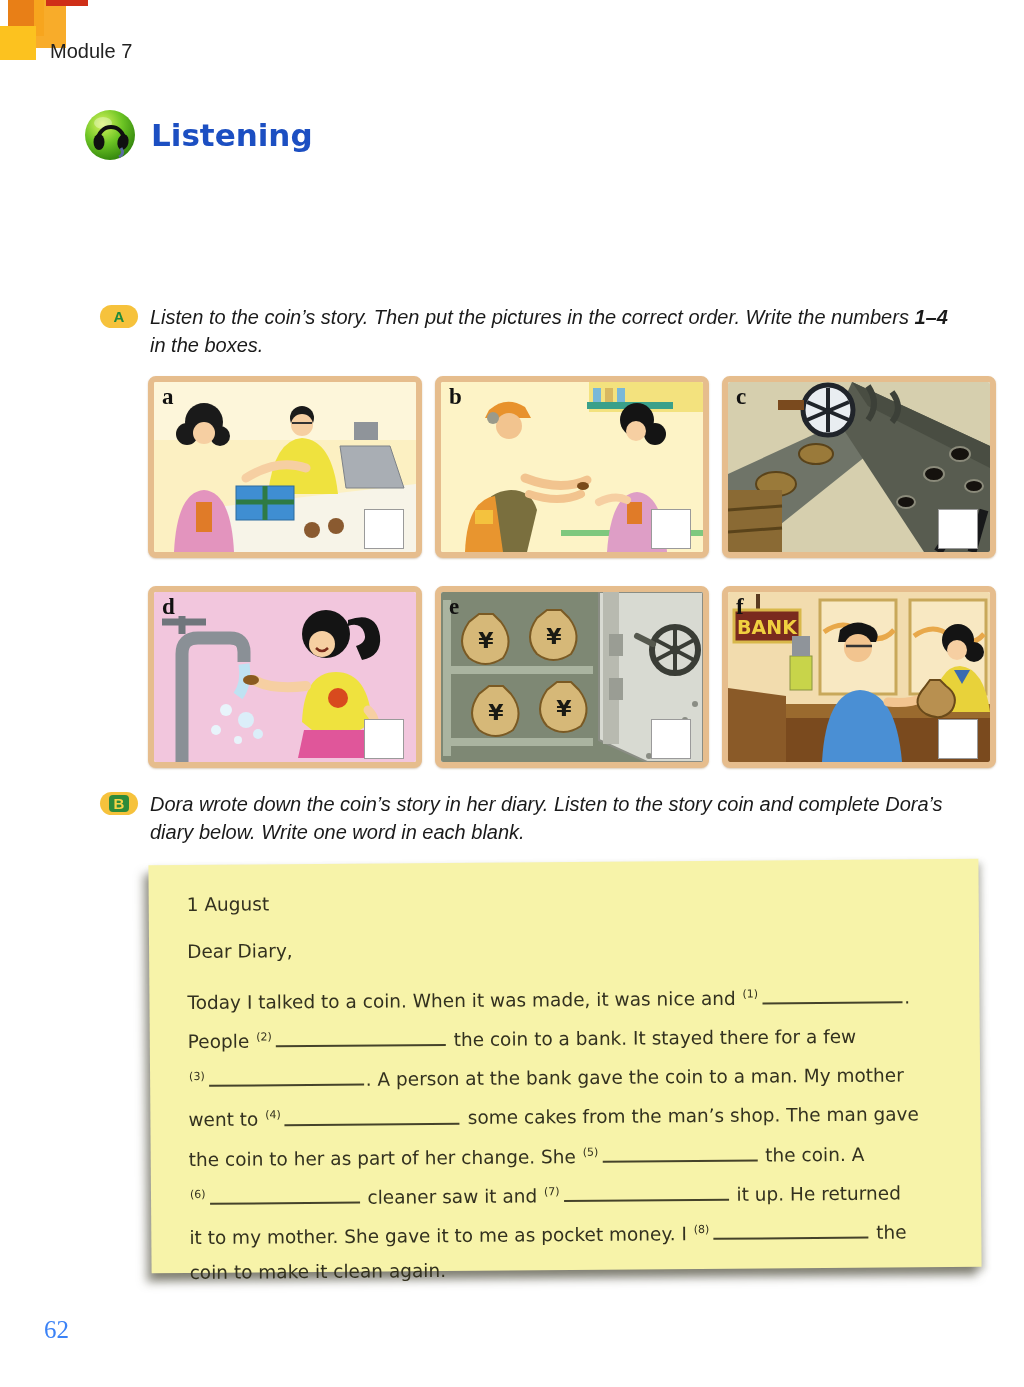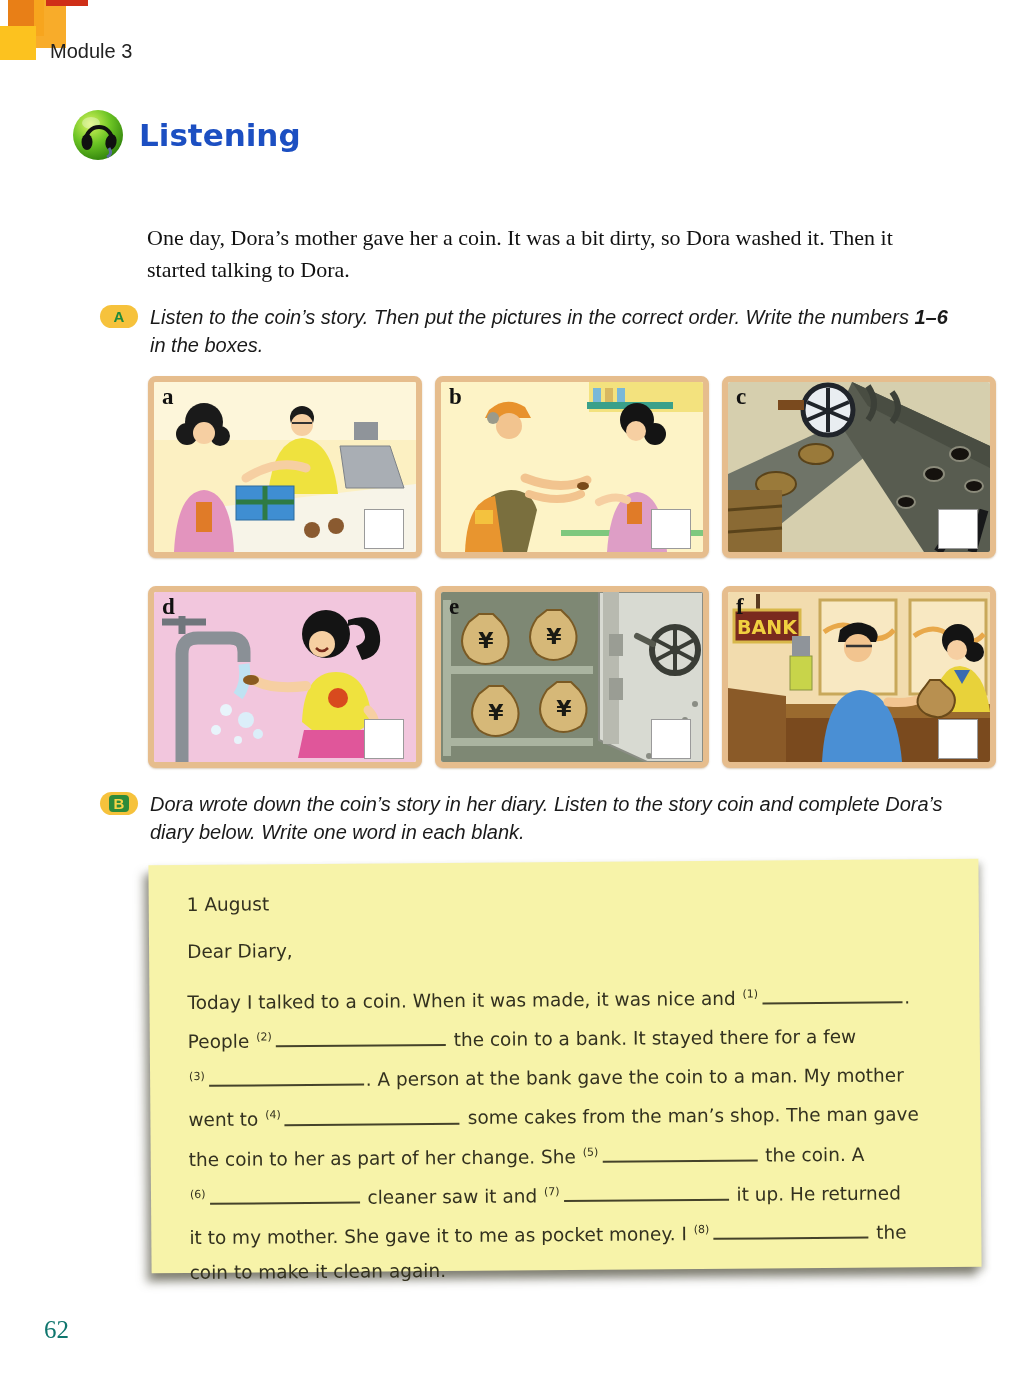--- a/index.html
+++ b/index.html
@@ -9,21 +9,21 @@
   
   .deco{position:absolute;}
   .deco-red{left:46px;top:0;width:42px;height:6px;background:#cf2f18;}
   .deco-o1{left:8px;top:0;width:36px;height:36px;background:#e87f17;}
   .deco-o2{left:34px;top:0;width:32px;height:48px;background:#f8a81f;opacity:.95;}
   .deco-y1{left:0;top:26px;width:36px;height:34px;background:#fcc21f;}
 
   .module-label{position:absolute;left:50px;top:40px;font-family:"Liberation Sans",sans-serif;
                 font-size:20px;color:#222;}
 
-  .listening-header{position:absolute;left:71px;top:108px;display:flex;align-items:center;gap:14px;text-align:right;}
+  .listening-header{position:absolute;left:83px;top:108px;display:flex;align-items:center;gap:14px;text-align:right;}
   .listening-icon{width:54px;height:54px;flex:0 0 auto;}
   .listening-title{font-family:"DejaVu Sans",sans-serif;font-weight:bold;font-size:31px;color:#1c4fc2;}
 
   .lesson-title{position:absolute;left:147px;top:181px;font-family:"DejaVu Sans",sans-serif;
                 font-weight:bold;font-size:25px;color:#0e9468;}
 
   .intro{position:absolute;left:147px;top:222px;width:780px;font-size:22px;line-height:1.45;color:#111;}
 
   .task{position:absolute;left:100px;display:flex;align-items:flex-start;gap:12px;width:860px;}
   .task-a{top:303px;}
@@ -52,58 +52,57 @@
          transform:rotate(-0.45deg);box-shadow:-5px 9px 10px rgba(70,68,50,.55),3px 4px 7px rgba(70,68,50,.3);
          padding:22px 30px 0 38px;box-sizing:border-box;
          font-family:"DejaVu Sans",sans-serif;font-size:18.5px;color:#33311f;}
   .diary-line{line-height:35px;min-height:35px;white-space:nowrap;}
   .diary-date,.diary-salutation{margin-bottom:12px;}
   .sup{font-size:11px;vertical-align:super;margin:0 2px 0 1px;}
   .blank{display:inline-block;border-bottom:2px solid #45422a;height:14px;margin:0 2px;
          vertical-align:baseline;}
   .task-bold{font-weight:bold;font-style:italic;}
 
-  .page-number{position:absolute;left:44px;top:1316px;font-size:25px;color:#0f766e;}
+  .page-number{position:absolute;left:44px;top:1316px;font-size:25px;color:#3b82f6;}
 </style>
 </head>
 <body>
 
 <div class="page">
 
   <div class="deco deco-o1"></div>
   <div class="deco deco-o2"></div>
   <div class="deco deco-y1"></div>
   <div class="deco deco-red"></div>
 
-  <div class="module-label">Module 3</div>
+  <div class="module-label">Module 7</div>
 
   <div class="listening-header">
     <svg class="listening-icon" viewBox="0 0 54 54">
       <defs>
         <radialGradient id="gicon" cx="35%" cy="28%" r="80%">
           <stop offset="0" stop-color="#d8f45e"></stop>
           <stop offset="0.5" stop-color="#6cc424"></stop>
           <stop offset="1" stop-color="#2b7d0a"></stop>
         </radialGradient>
       </defs>
       <circle cx="27" cy="27" r="25" fill="url(#gicon)"></circle>
       <ellipse cx="20" cy="15" rx="9" ry="6" fill="#ffffff" opacity="0.35"></ellipse>
       <path d="M15 32 a13 13 0 0 1 26 0" stroke="#101010" stroke-width="4" fill="none"></path>
       <ellipse cx="16" cy="34" rx="5.5" ry="8" fill="#101010"></ellipse>
       <ellipse cx="40" cy="34" rx="5.5" ry="8" fill="#101010" transform="rotate(12 40 34)"></ellipse>
       <path d="M38 40 q4 6 -2 9" stroke="#5a6aa0" stroke-width="3" fill="none"></path>
     </svg>
     <div class="listening-title">Listening</div>
   </div>
 
-  <div class="intro">One day, Dora’s mother gave her a coin. It was a bit dirty, so Dora washed it. Then it started talking to Dora.</div>
 
   <div class="task task-a">
     <span class="badge badge-a">A</span>
-    <div class="task-text" id="task-a-text">Listen to the coin’s story. Then put the pictures in the correct order. Write the numbers <span class="task-bold">1–6</span> in the boxes.</div>
+    <div class="task-text" id="task-a-text">Listen to the coin’s story. Then put the pictures in the correct order. Write the numbers <span class="task-bold">1–4</span> in the boxes.</div>
   </div>
 
   <div class="grid">
 
     <figure class="pic">
       <div class="pic-label">a</div>
       <svg viewBox="0 0 262 170">
         <rect width="262" height="170" fill="#fcf0c2"></rect>
         <rect width="262" height="58" fill="#fdf6da"></rect>
         <path d="M38 128 L262 102 L262 170 L38 170 Z" fill="#f7f4e8"></path>

